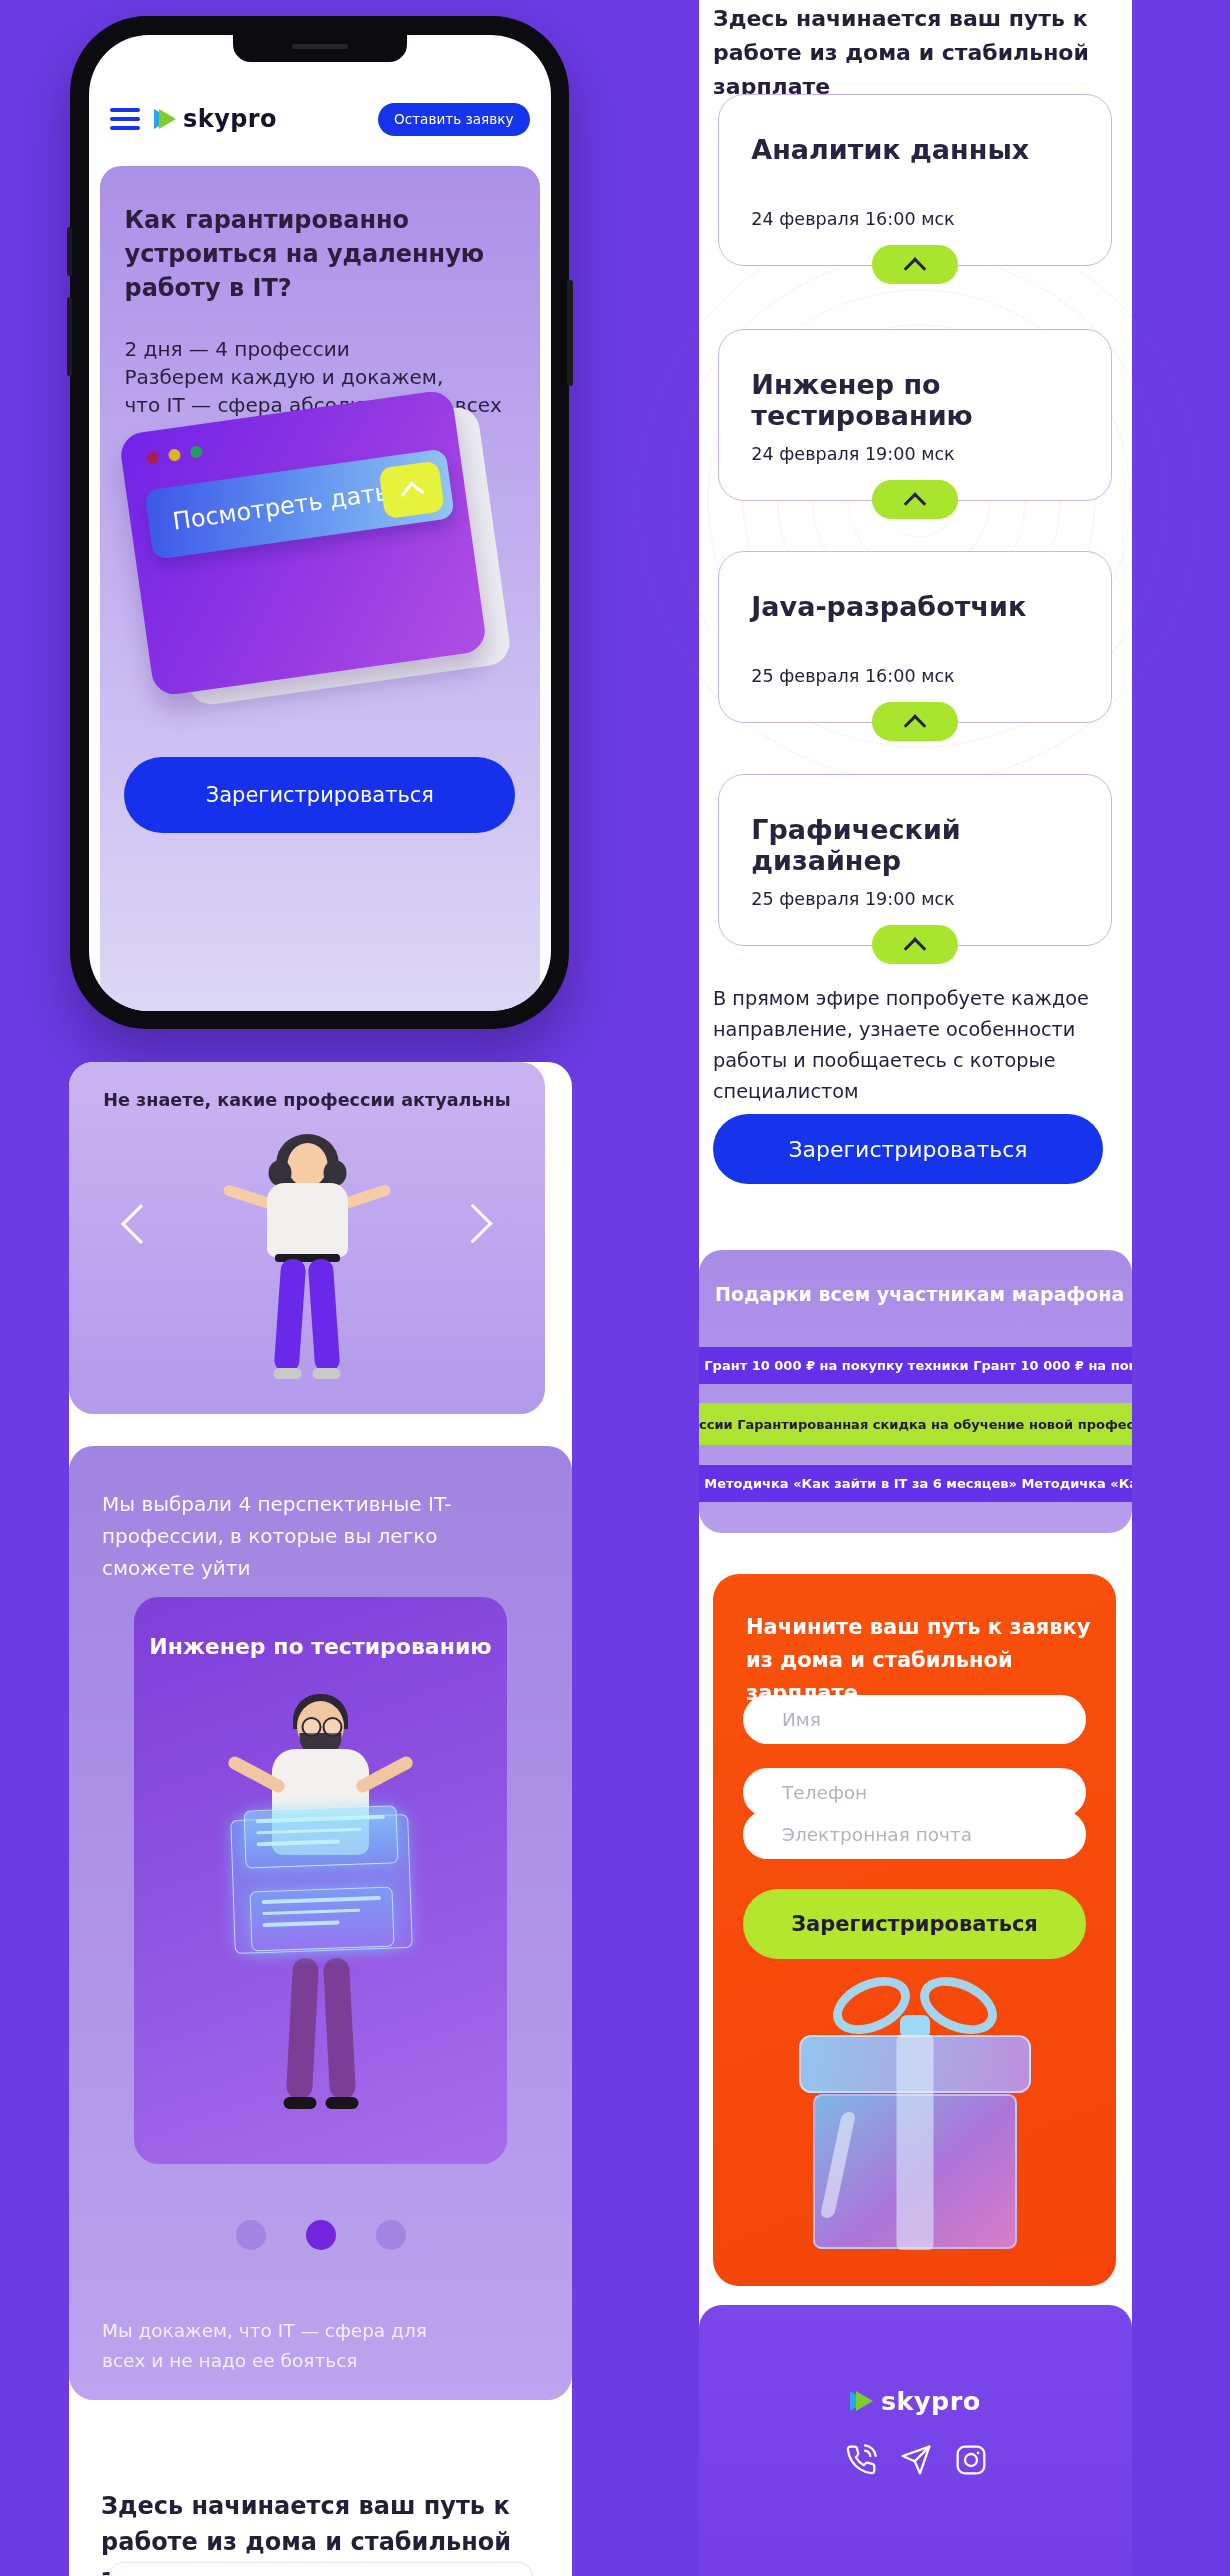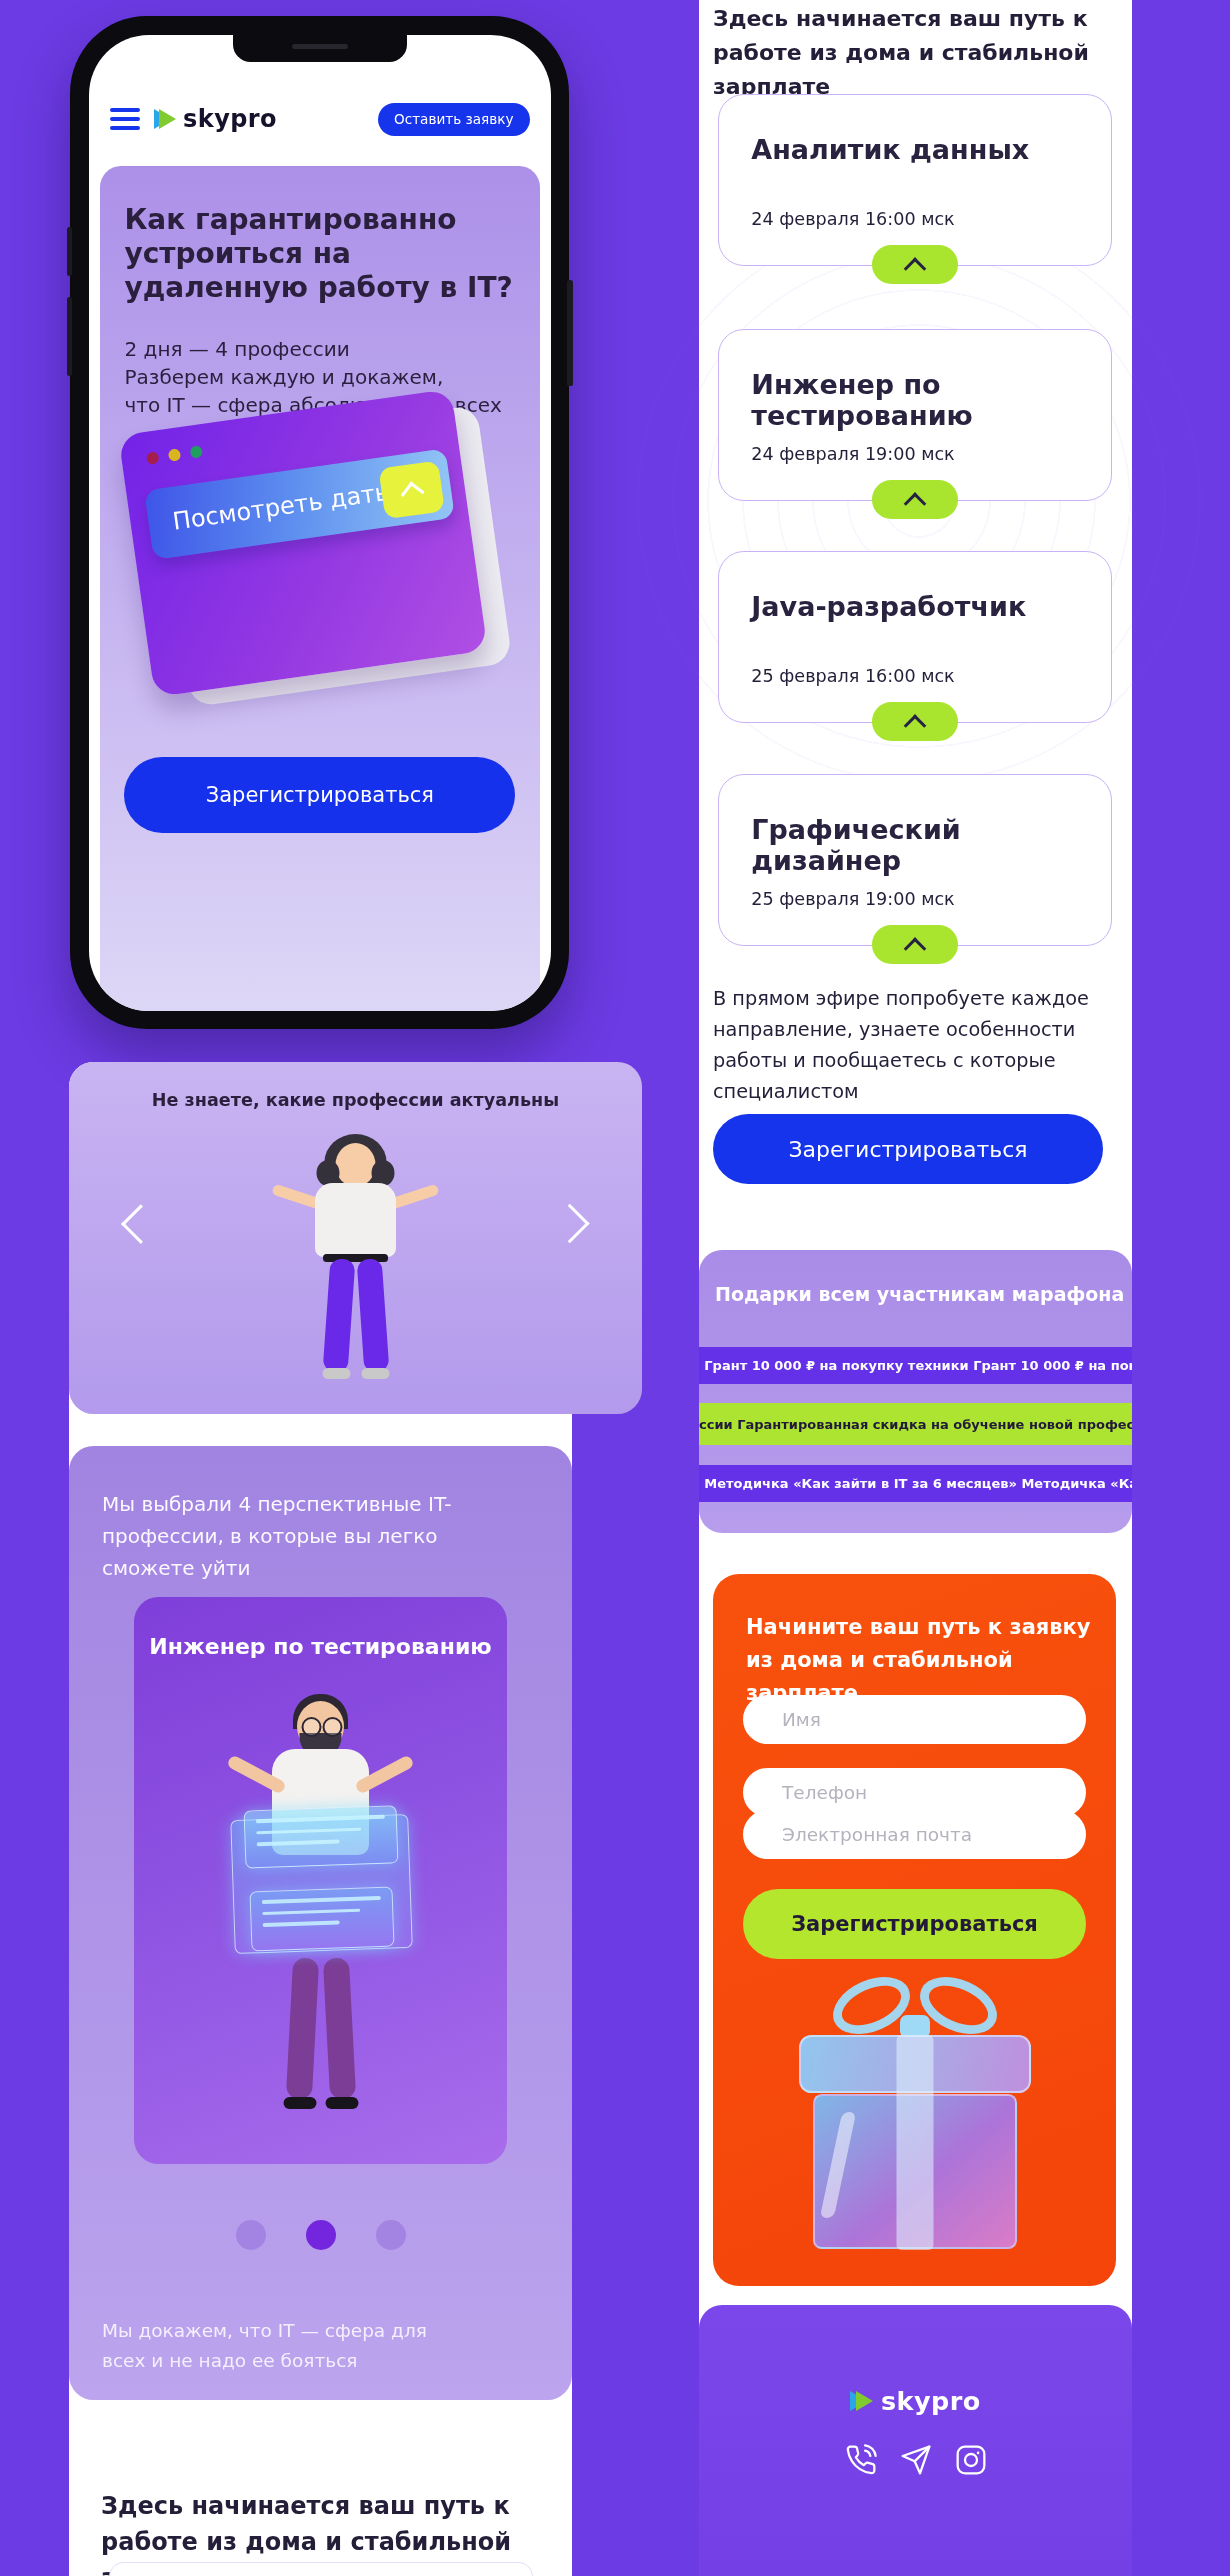--- a/index.html
+++ b/index.html
@@ -24,21 +24,21 @@
   .logo{display:flex;align-items:center;margin-left:14px;}
   .tri{width:0;height:0;border-top:10.6px solid transparent;border-bottom:10.6px solid transparent;}
   .tri-blue{border-left:17.6px solid #2BA7E9;}
   .tri-green{border-left:17.6px solid #7FCB30;margin-left:-11.4px;}
   .logo-word{margin-left:7px;font-size:24px;font-weight:700;letter-spacing:0.4px;color:#17122B;}
   .cta-pill{margin-left:auto;height:33px;padding:0 16px;background:#1634EC;border-radius:17.6px;
             color:#fff;font-size:13.6px;font-weight:500;display:flex;align-items:center;cursor:pointer;}
   
   .hero-panel{position:absolute;left:11.4px;top:131px;width:440px;height:845px;border-radius:21px;
               background:linear-gradient(180deg,#AC90E8 0%,#C2AFEF 45%,#DDD7F6 100%);}
-  .hero-title{margin:37px 24.6px 0;width:390px;font-size:28px;line-height:34px;font-weight:600;color:#2A1F3D;}
+  .hero-title{margin:37px 24.6px 0;width:390px;font-size:24px;line-height:34px;font-weight:600;color:#2A1F3D;}
   .hero-sub{margin:30px 24.6px 0;font-size:20px;line-height:28px;font-weight:500;color:#2A1F3D;}
   
   .browser-wrap{position:absolute;left:26px;top:237px;width:387px;height:308px;}
   .b-back{position:absolute;left:46px;top:23px;width:324px;height:260px;background:#ECEBF1;
           border-radius:23px;transform:rotate(-8deg);}
   .b-main{position:absolute;left:8.8px;top:8.8px;width:336px;height:264px;border-radius:23px;
           background:linear-gradient(125deg,#7223E8 0%,#9338E2 55%,#B14FE4 100%);
           transform:rotate(-8deg);box-shadow:0 16px 24.6px rgba(40,10,90,.22);}
   .b-dots{position:absolute;left:24.6px;top:21px;display:flex;gap:9.7px;}
   .b-dots i{width:12.3px;height:12.3px;border-radius:50%;display:block;}
@@ -51,21 +51,21 @@
   .chev-up{width:14px;height:14px;border-top:3.5px solid #fff;border-left:3.5px solid #fff;
            transform:rotate(45deg) translate(2.6px,2.6px);}
   .p-reg{position:absolute;left:24.6px;right:24.6px;top:591px;height:76px;border-radius:39px;background:#1531EB;
          color:#fff;font-size:21px;font-weight:500;display:flex;align-items:center;justify-content:center;cursor:pointer;}
   .p-tagline{position:absolute;left:24.6px;top:758px;width:380px;font-size:21px;line-height:33px;
              font-weight:600;color:#251C3B;}
 
   
   .left-page{position:absolute;left:69px;top:1062px;width:503px;height:1514px;background:#fff;
              border-radius:24.6px 24.6px 0 0;}
-  .carousel{position:absolute;left:0;top:0;width:573px;height:352px;border-radius:24.6px;
+  .carousel{position:absolute;left:0;top:0;width:476px;height:352px;border-radius:24.6px;
             background:linear-gradient(180deg,#C9B4F2 0%,#B39AEC 100%);overflow:hidden;}
   .carousel-title{padding-top:28px;text-align:center;font-size:17.6px;font-weight:600;color:#2A1F3D;}
   .chev{position:absolute;top:148px;width:24.6px;height:24.6px;border-left:3.1px solid #fff;
         border-bottom:3.1px solid #fff;cursor:pointer;}
   .chev-l{left:58px;transform:rotate(45deg);}
   .chev-r{right:58px;transform:rotate(225deg);}
   
   .woman{position:absolute;left:50%;top:72px;transform:translateX(-50%);width:193px;height:264px;}
   .w-hair{position:absolute;left:50%;top:0;transform:translateX(-50%);width:62px;height:56px;
           background:#35313B;border-radius:50% 50% 44% 44%;}

